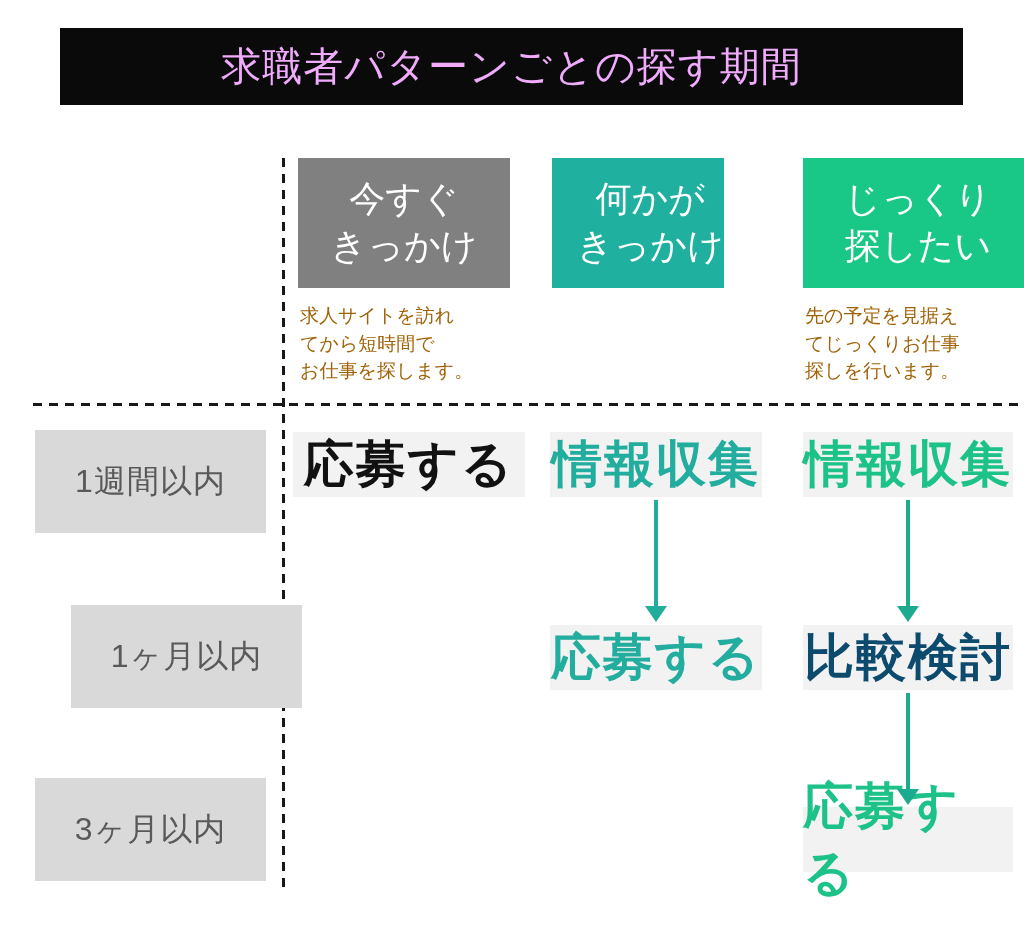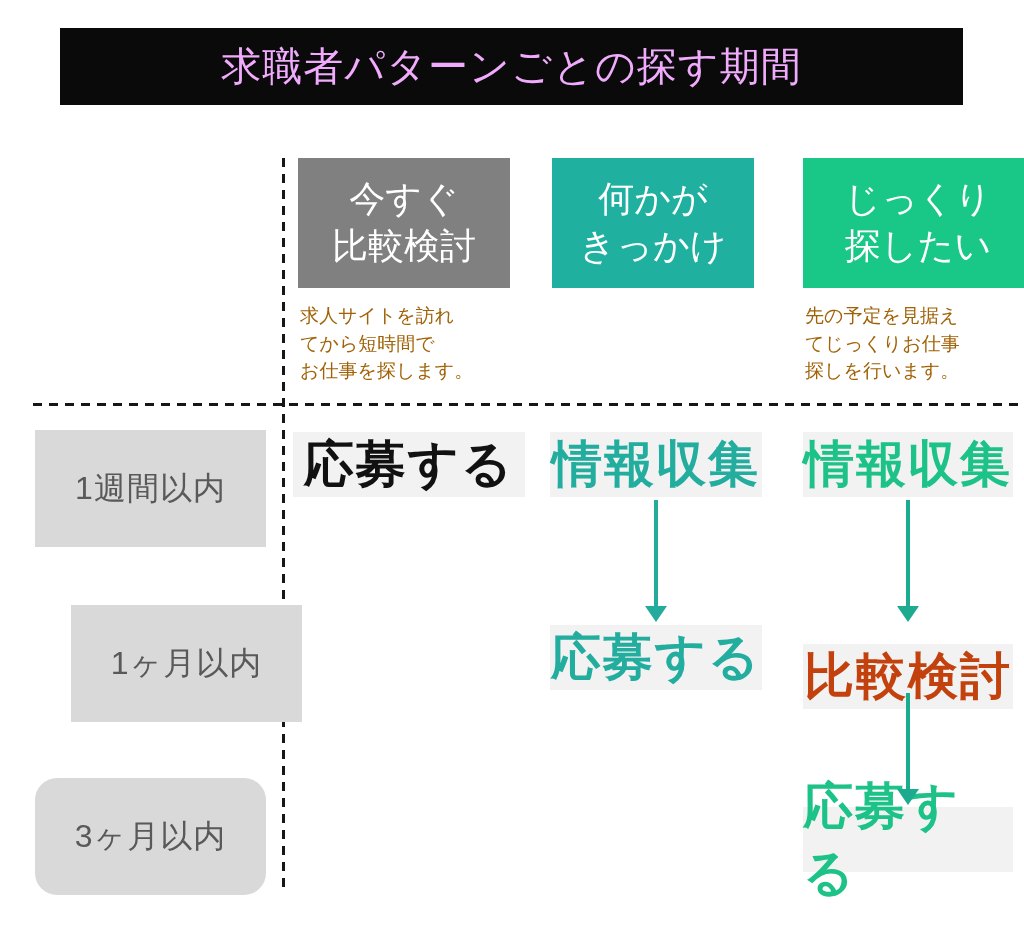--- a/index.html
+++ b/index.html
@@ -31,54 +31,54 @@
   }
 
   
   .col-header {
     height: 130px; top: 158px;
     color: #ffffff; font-size: 36px; font-weight: 500; line-height: 1.3;
     display: flex; align-items: center; justify-content: center;
     text-align: center; white-space: pre-line;
   }
   .col-header.c1 { left: 298px; width: 212px; background: #808080; }
-  .col-header.c2 { left: 552px; width: 202px; background: #1fb0a0; }
+  .col-header.c2 { left: 552px; width: 172px; background: #1fb0a0; justify-content: flex-end; }
   .col-header.c3 { left: 803px; width: 230px; background: #19c786; }
 
   
   .col-desc {
     top: 302px; width: 235px;
     font-size: 19px; line-height: 1.45; color: #a16207;
     white-space: pre-line;
   }
   .col-desc.d1 { left: 300px; }
   .col-desc.d3 { left: 805px; }
 
   
   .row-label {
-    left: 35px; width: 231px; height: 117px;
+    left: 35px; width: 231px; height: 103px;
     background: #d9d9d9; color: #595959; font-size: 32px;
     display: flex; align-items: center; justify-content: center;
     letter-spacing: 1px;
   }
   .row-label.r1 { top: 430px; }
   .row-label.r2 { top: 605px; margin-left: 36px; }
-  .row-label.r3 { top: 778px; border-radius: 22px; }
+  .row-label.r3 { top: 778px; }
 
   
   .cell {
     height: 65px; background: #f2f2f2;
     display: flex; align-items: center; justify-content: center;
     font-size: 50px; font-weight: 700; letter-spacing: 2px;
   }
   .cell.r1c1 { left: 293px; top: 432px; width: 232px; color: #111111; }
   .cell.r1c2 { left: 550px; top: 432px; width: 212px; color: #23ad9e; }
   .cell.r1c3 { left: 803px; top: 432px; width: 210px; color: #1dc288; }
   .cell.r2c2 { left: 550px; top: 625px; width: 212px; color: #23ad9e; }
-  .cell.r2c3 { left: 803px; top: 644px; width: 210px; color: #c2410c; }
+  .cell.r2c3 { left: 803px; top: 625px; width: 210px; color: #0c4a6e; }
   .cell.r3c3 { left: 803px; top: 807px; width: 210px; color: #1dc288; }
 
   
   .arrow { width: 22px; }
   .arrow .shaft { position: absolute; left: 9px; top: 0; width: 4px; }
   .arrow .head {
     position: absolute; left: 0; bottom: 0; width: 0; height: 0;
     border-left: 11px solid transparent; border-right: 11px solid transparent;
   }
   .arrow.a1 { left: 645px; top: 500px; height: 122px; }
@@ -97,21 +97,21 @@
 
   <div class="abs title-bar">
     <span>求職者パターンごとの探す期間</span>
   </div>
 
   <div class="abs v-dash"></div>
   <div class="abs h-dash"></div>
 
   <div class="abs col-header c1">
     <span>今すぐ
-比較検討</span>
+きっかけ</span>
   </div>
   <div class="abs col-header c2">
     <span>何かが
 きっかけ</span>
   </div>
   <div class="abs col-header c3">
     <span>じっくり
 探したい</span>
   </div>
 

